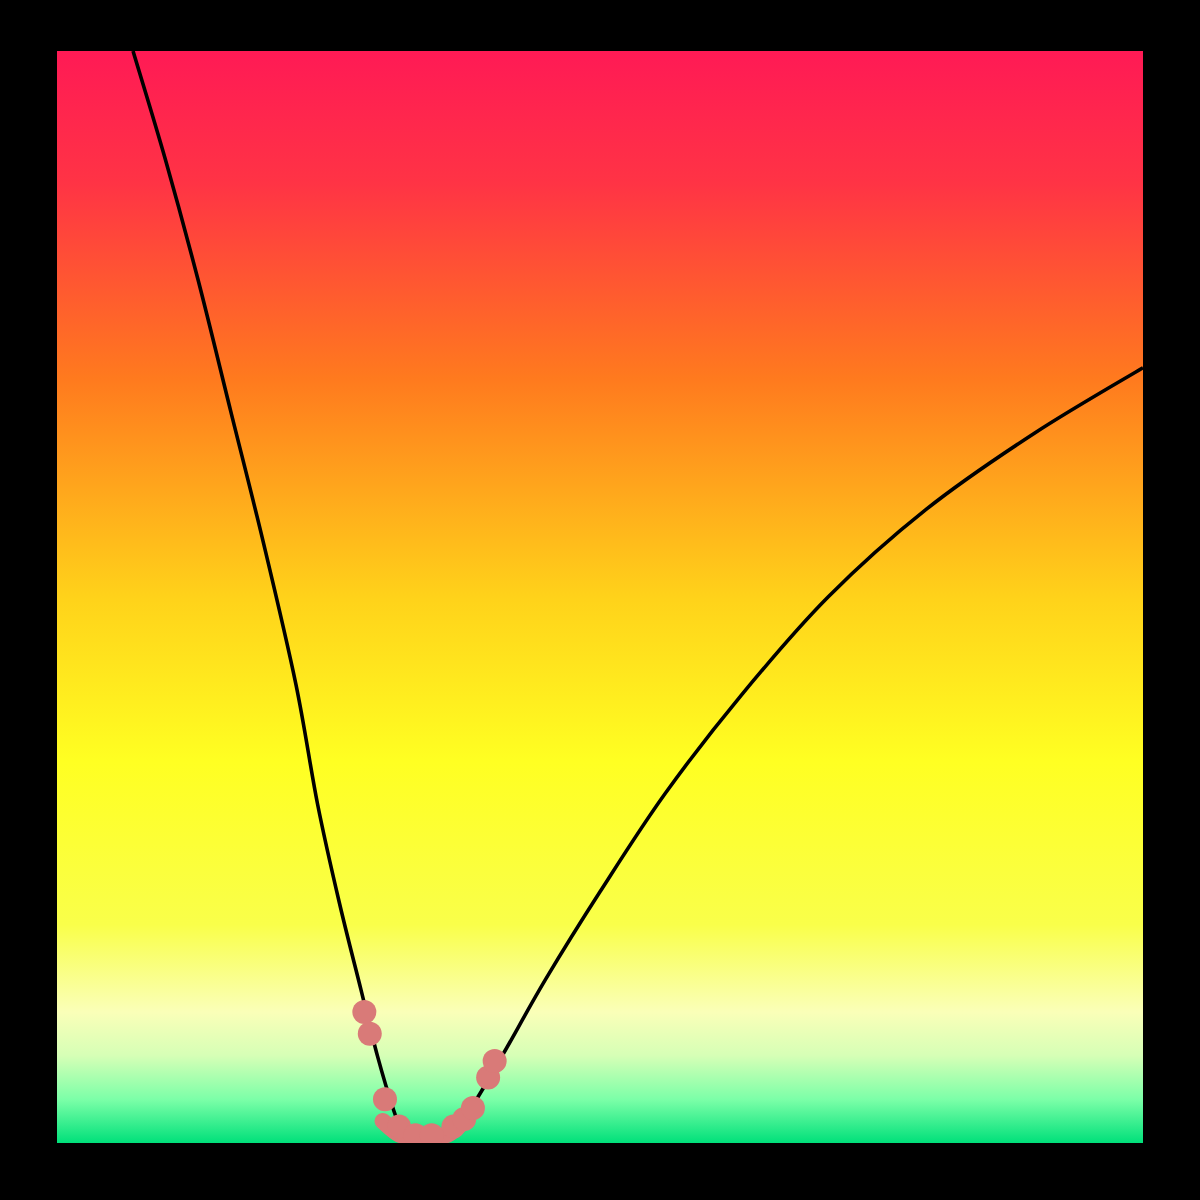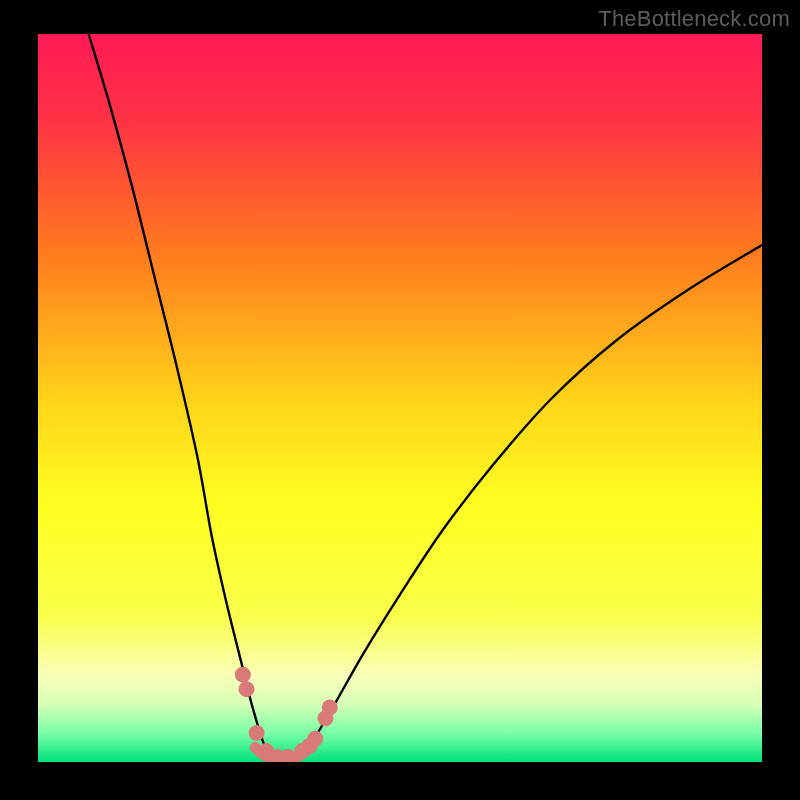--- a/index.html
+++ b/index.html
@@ -37,21 +37,20 @@
   svg {
     position: absolute;
     left: 0; top: 0;
   }
 </style>
 </head>
 <body>
 
 <div class="frame">
 
-  <div class="watermark">TheBottleneck.com</div>
 
   <div class="plot-area">
     <svg id="chart-svg" width="724" height="728" viewBox="0 0 724 728">
       <defs>
         <linearGradient id="bg-grad" x1="0" y1="0" x2="0" y2="1">
             <stop offset="0%" stop-color="#ff1a55"></stop>
             <stop offset="12%" stop-color="#ff3345"></stop>
             <stop offset="30%" stop-color="#ff7a1e"></stop>
             <stop offset="50%" stop-color="#ffd21a"></stop>
             <stop offset="65%" stop-color="#ffff22"></stop>

